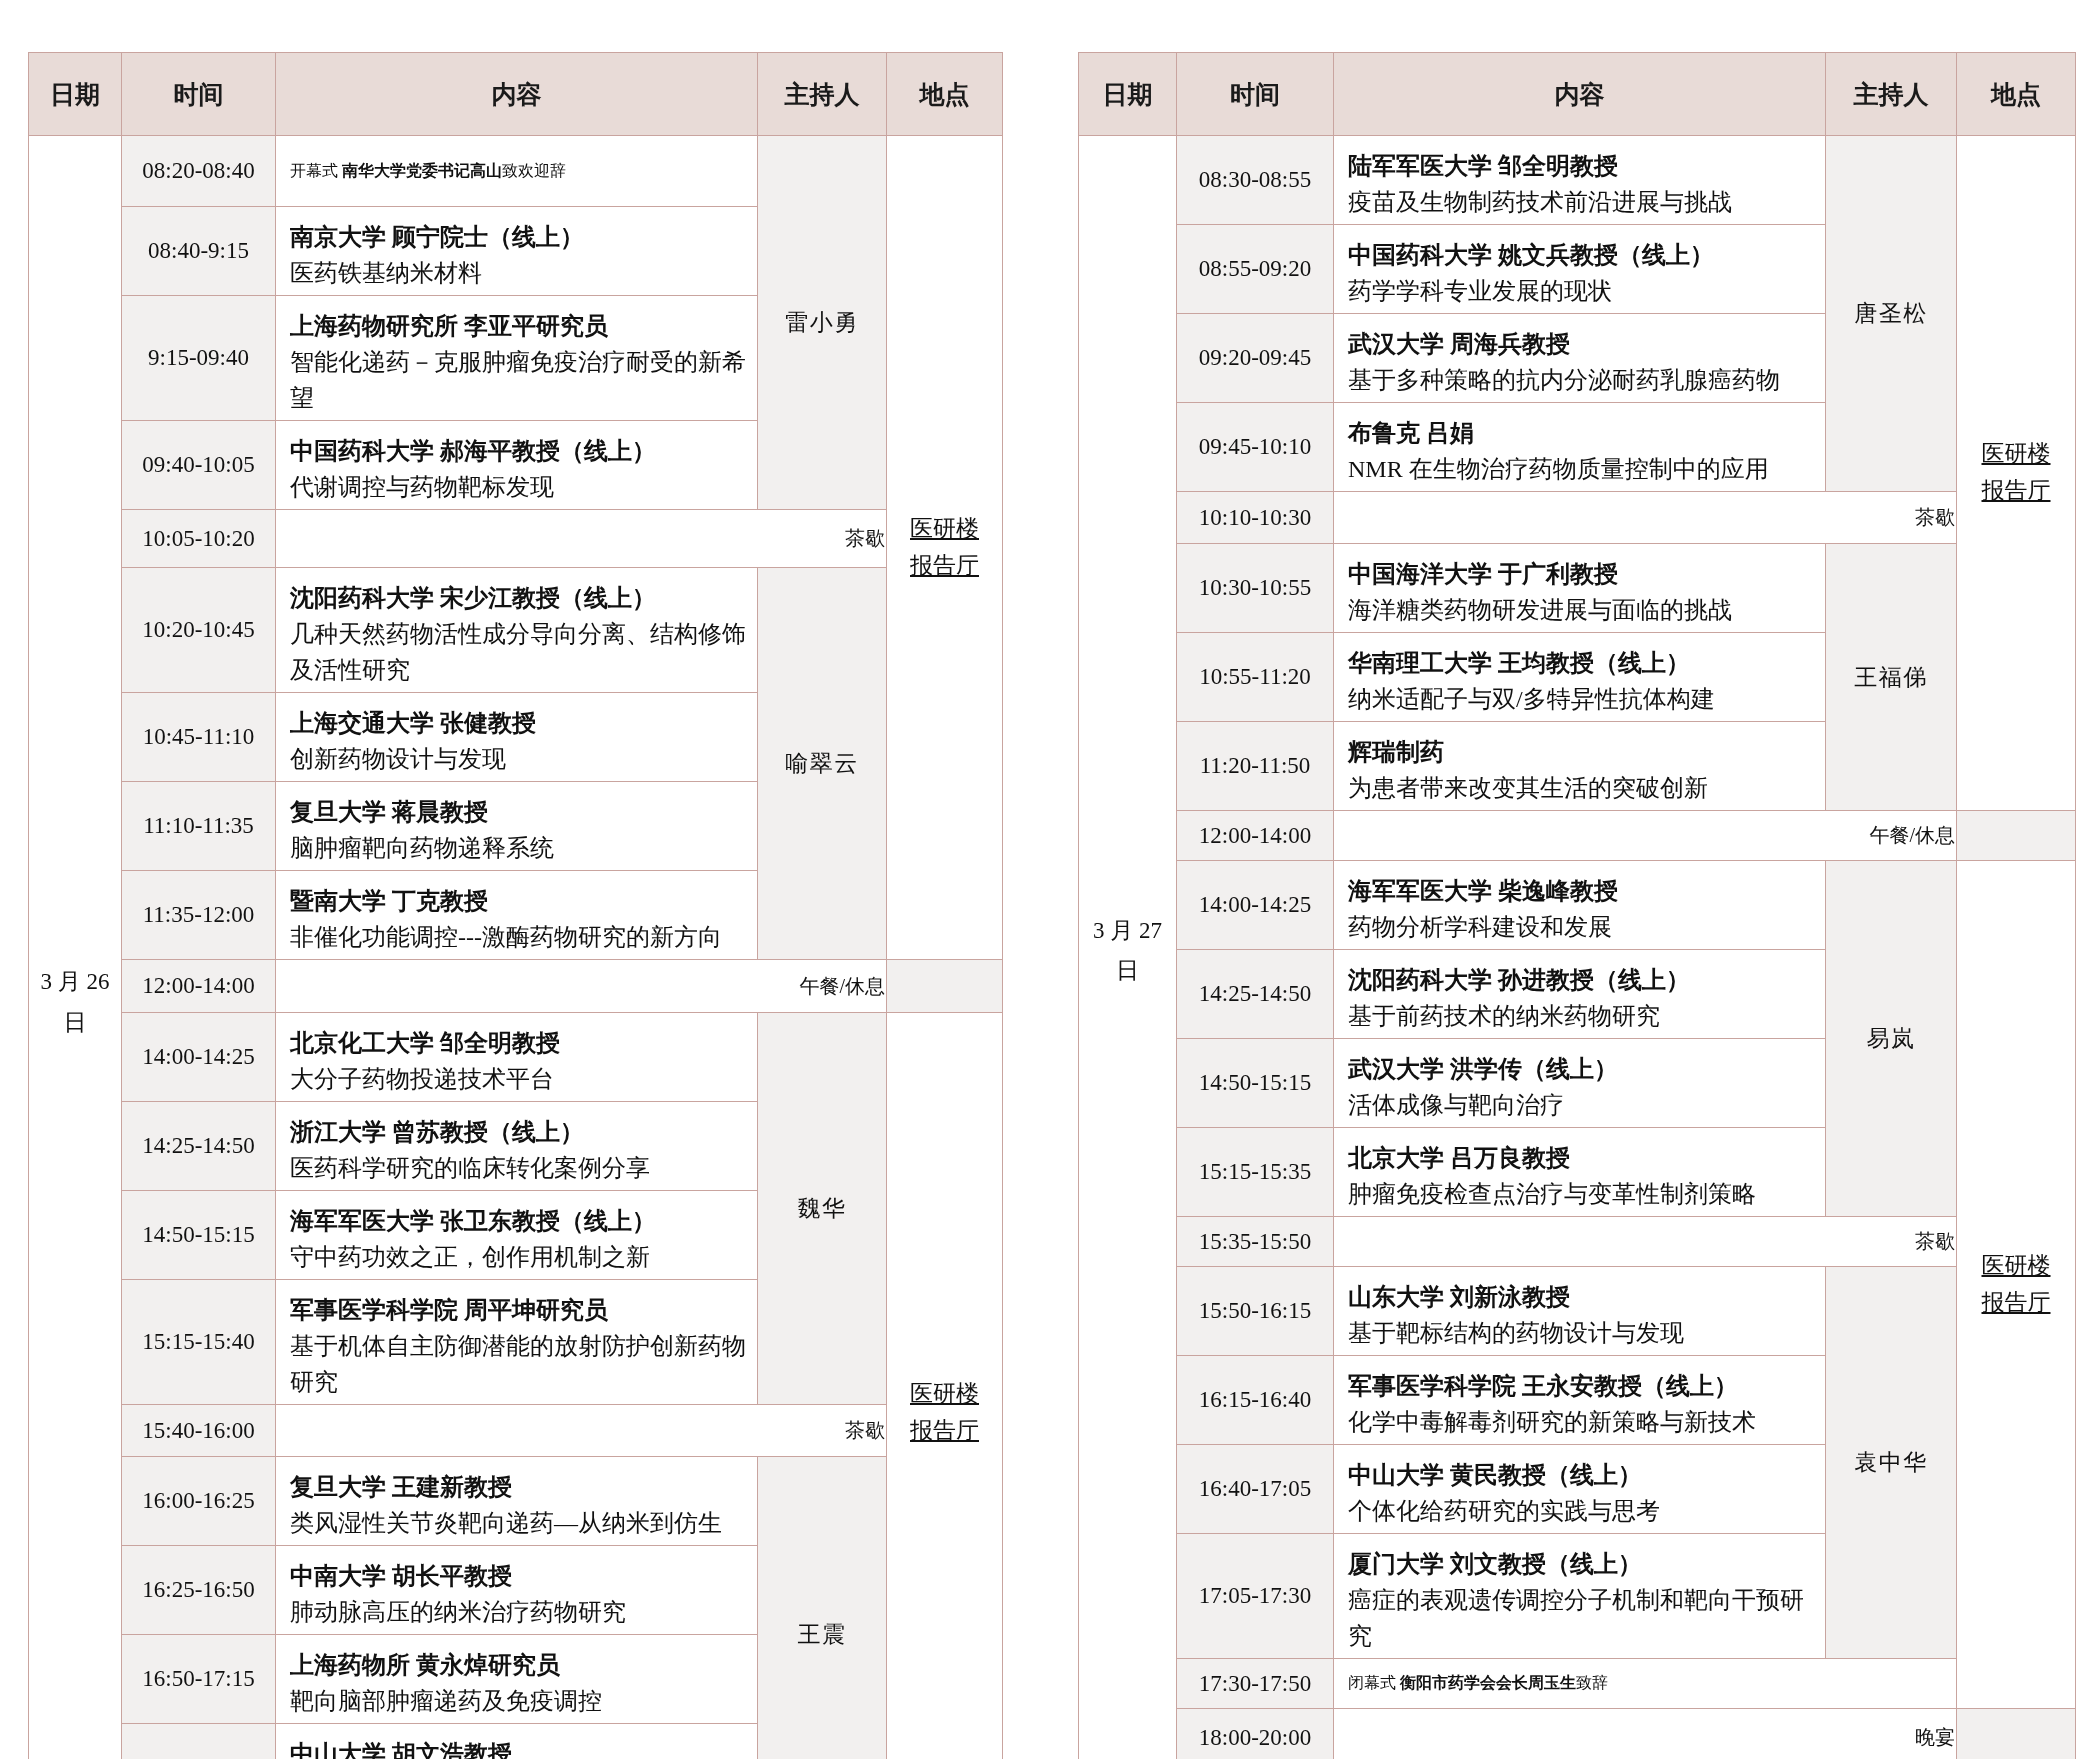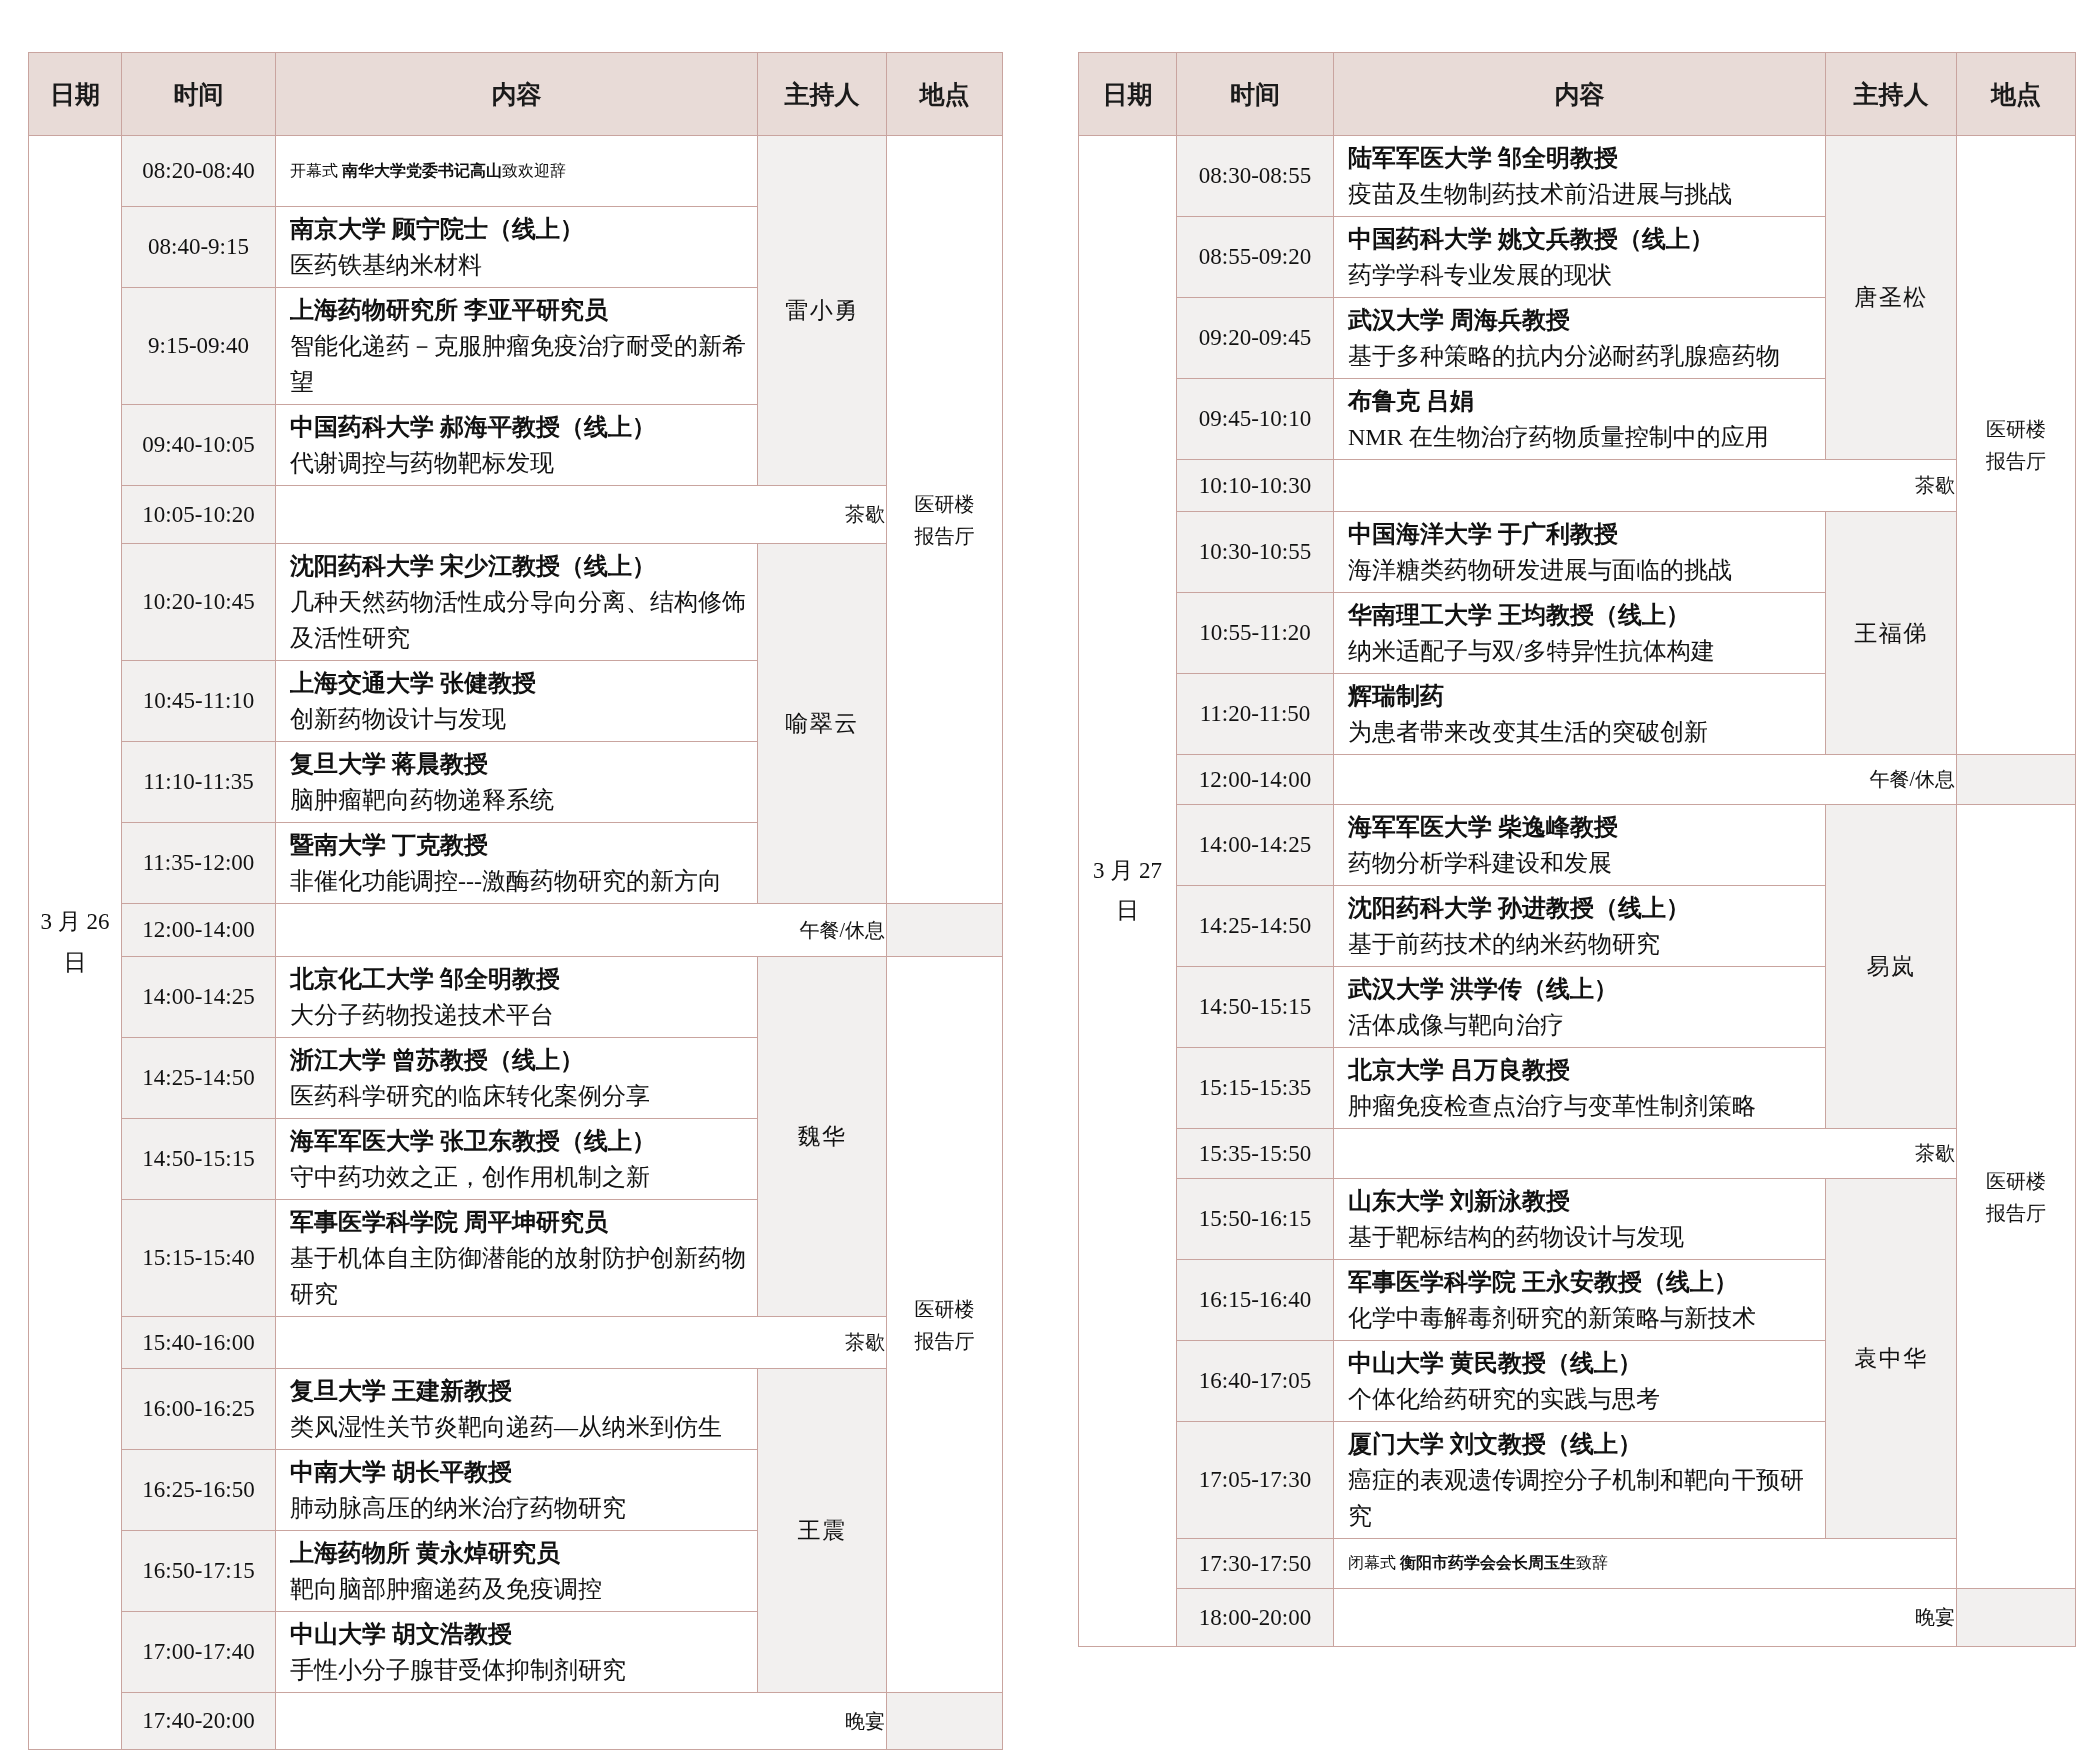--- a/index.html
+++ b/index.html
@@ -5,28 +5,28 @@
   html,body{margin:0;padding:0;background:#ffffff;}
   body{font-family:"Liberation Serif", serif; color:#111;}
   .page{position:relative;width:2087px;height:1760px;background:#fff;overflow:hidden;}
   table.sched{border-collapse:collapse;table-layout:fixed;position:absolute;top:52px;background:#22c55e;}
   #t1{left:28px;width:975px;}
   #t2{left:1078px;width:997px;}
   th,td{border:1px solid var(--border,#c9a49f);overflow:hidden;vertical-align:middle;}
   th{background:var(--header-bg,#e8dbd7);font-size:25px;font-weight:bold;text-align:center;color:#1a1a1a;}
   td.time{background:var(--cell-gray,#f2f0ef);text-align:center;font-size:23px;}
   td.date{background:#fff;text-align:center;font-size:23px;line-height:1.75;}
-  td.content{background:#fff;padding:4px 10px 4px 14px;text-align:left;}
+  td.content{background:#fff;padding:12px 10px 4px 14px;text-align:left;}
   .speaker{font-weight:bold;font-size:24px;line-height:36px;}
   .topic{font-size:24px;line-height:36px;}
   td.break-cell{background:#fff;text-align:right;font-size:20px;}
   td.ceremony-cell{background:#fff;padding:4px 10px 4px 14px;font-size:16px;text-align:left;}
   td.ceremony-cell b{font-weight:bold;}
   td.host{background:var(--cell-gray,#f2f0ef);text-align:center;font-size:23px;letter-spacing:1.5px;}
-  td.loc{background:#fff;text-align:center;font-size:20px;}
+  td.loc{background:#fff;text-align:center;font-size:23px;text-decoration:underline;}
   td.loc .loc-text{width:3em;margin:0 auto;line-height:1.6;}
   td.loc.gray{background:var(--cell-gray,#f2f0ef);}
   .rh100{height:50px}.rh102{height:52px}.rh105{height:53px}.rh108{height:52px}
   .rh112{height:57px}.rh115{height:58px}.rh140{height:71px}.rh150{height:76px}
   .rh165{height:83px}.rh220{height:111px}
 </style>
 </head>
 <body>
 
 <div class="page">

